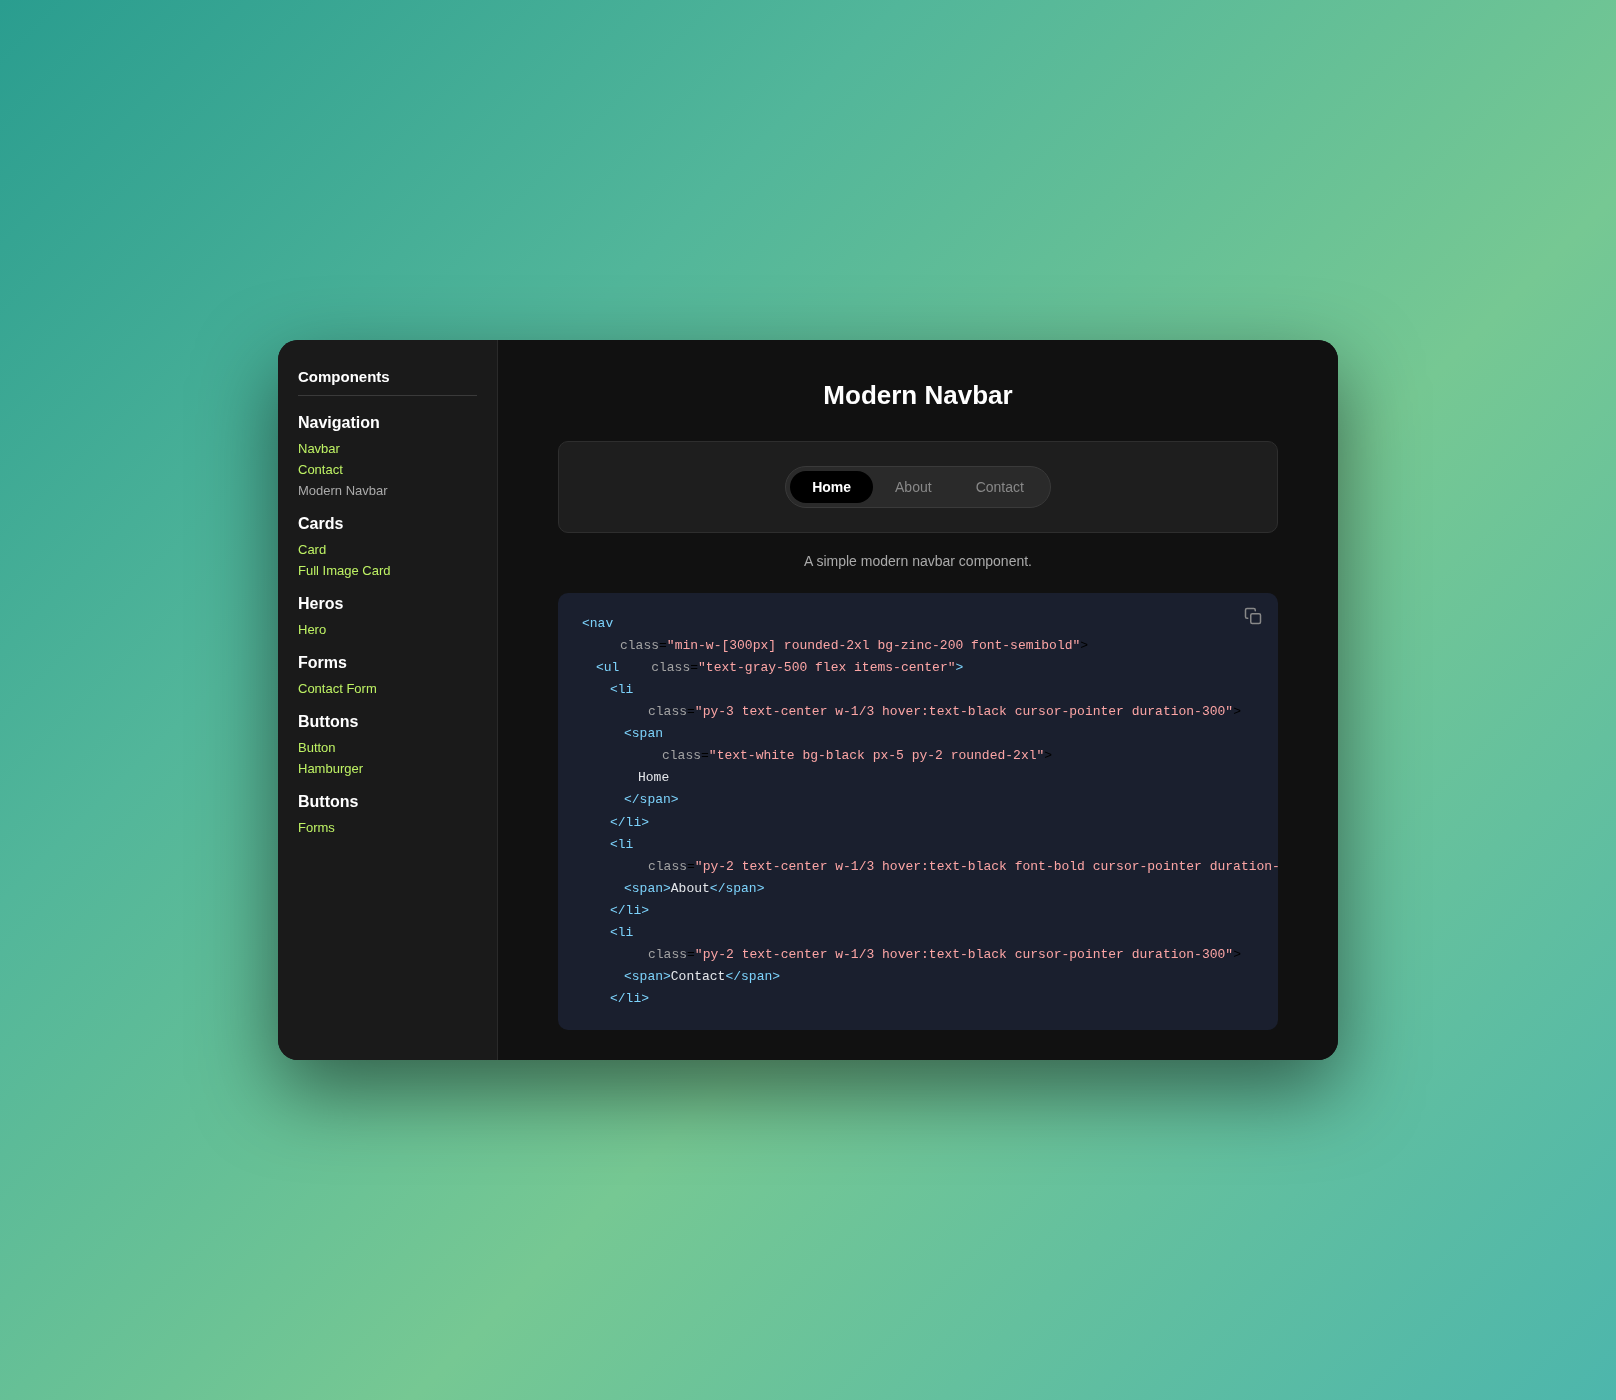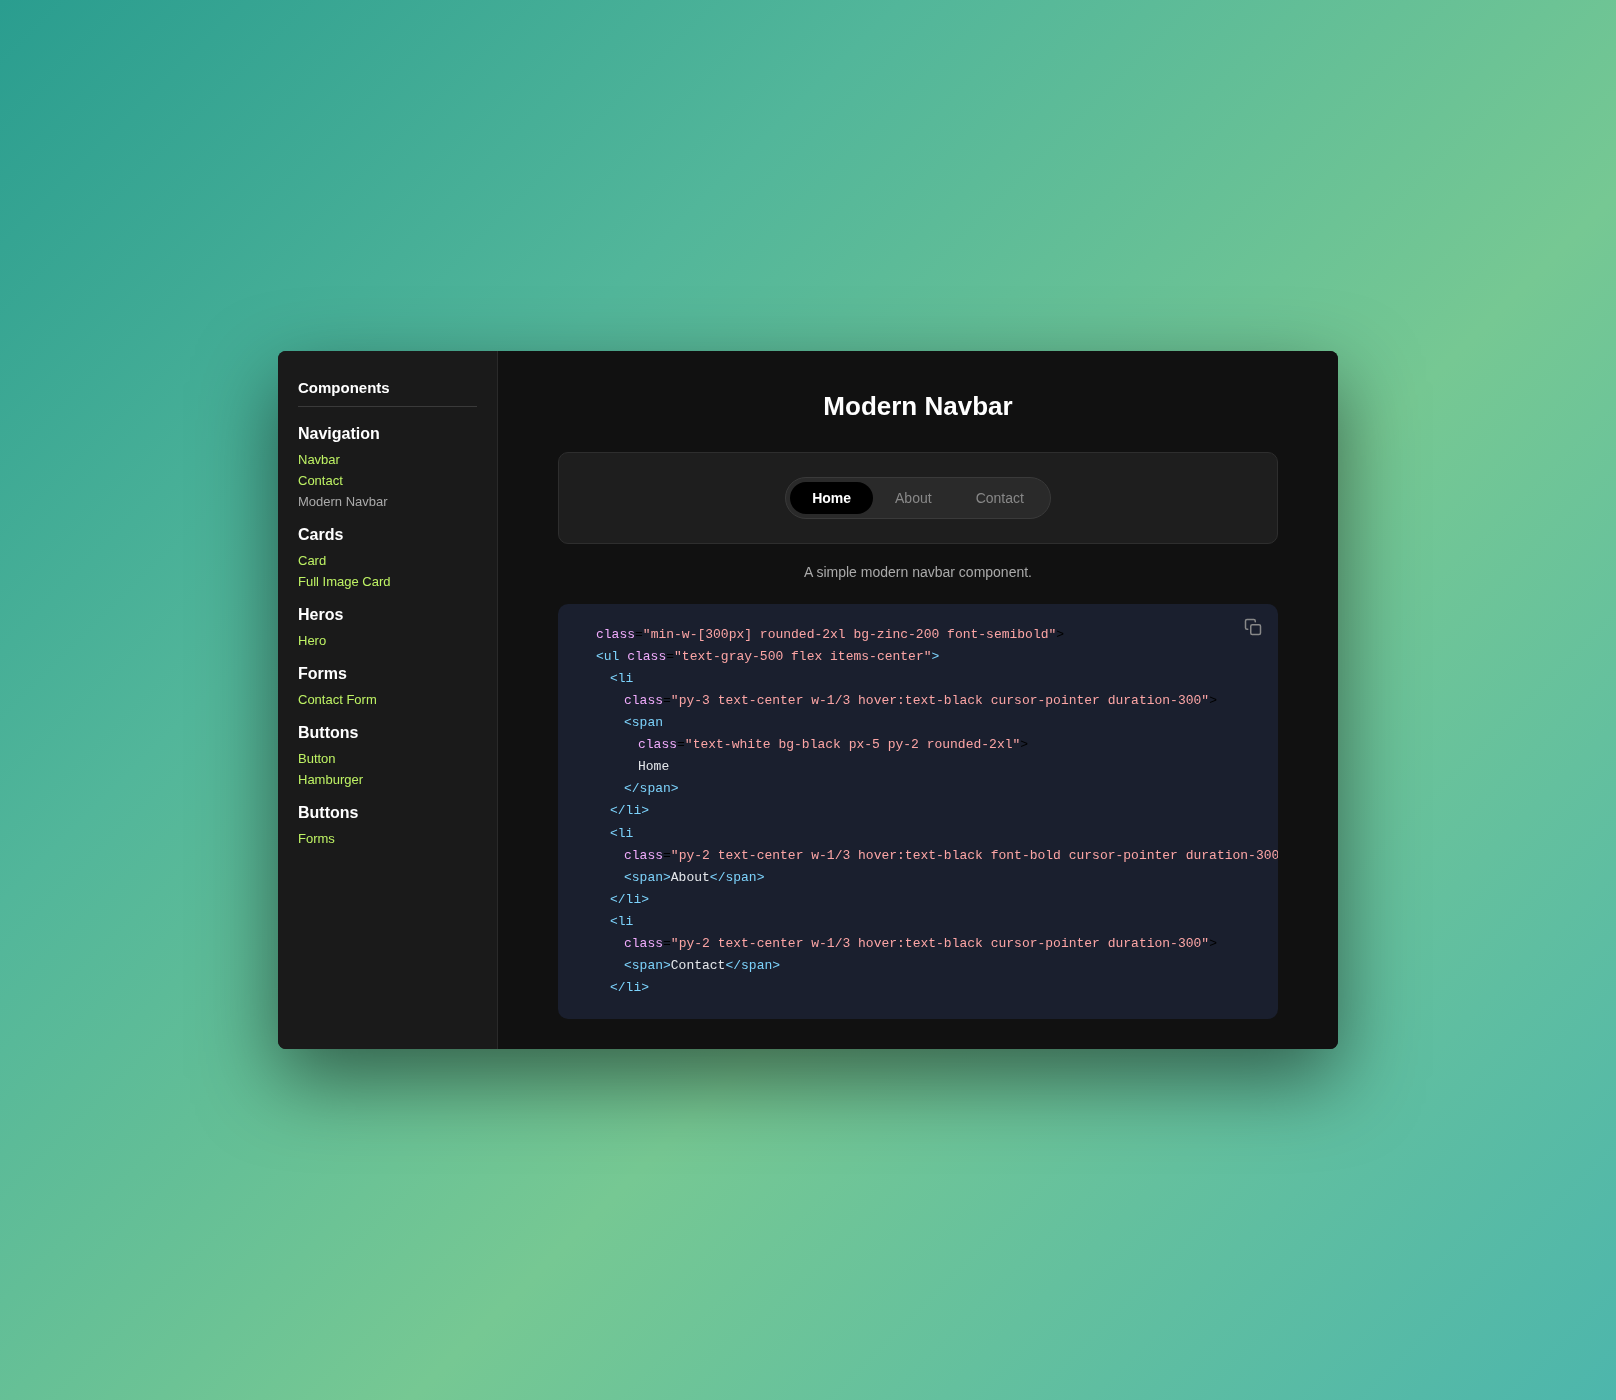--- a/index.html
+++ b/index.html
@@ -9,21 +9,21 @@
       background: linear-gradient(135deg, #2a9d8f 0%, #52b69a 30%, #76c893 60%, #4db6ac 100%);
       display: flex;
       align-items: center;
       justify-content: center;
       font-family: -apple-system, BlinkMacSystemFont, 'Segoe UI', sans-serif;
     }
     .window {
       width: 1060px;
       min-height: 640px;
       background: #1a1a1a;
-      border-radius: 8px;
+      border-radius: 20px;
       display: flex;
       overflow: hidden;
       box-shadow: 0 30px 80px rgba(0,0,0,0.5);
     }
     
     .sidebar {
       width: 220px;
       min-width: 220px;
       background: #1a1a1a;
       padding: 28px 20px;
@@ -138,21 +138,21 @@
       border: none;
       cursor: pointer;
       color: #666;
       font-size: 16px;
     }
     .code-line {
       display: block;
       white-space: pre;
     }
     .c-tag { color: #7dd3fc; }
-    .c-attr { color: #f0abfc; }
+    .c-attr { color: #a3a3a3; margin-left: 24px; }
     .c-val { color: #fca5a5; }
     .c-text { color: #e5e7eb; }
     .c-indent-1 { padding-left: 14px; }
     .c-indent-2 { padding-left: 28px; }
     .c-indent-3 { padding-left: 42px; }
     .c-indent-4 { padding-left: 56px; }
 
     
     .main::-webkit-scrollbar { width: 6px; }
     .main::-webkit-scrollbar-track { background: #111; }
@@ -205,20 +205,21 @@
       <p class="nav-description">A simple modern navbar component.</p>
 
       <div class="code-block">
         <button class="code-copy-btn" title="Copy code">
           <svg width="18" height="18" viewBox="0 0 24 24" fill="none" stroke="#888" stroke-width="2" stroke-linecap="round" stroke-linejoin="round">
             <rect x="9" y="9" width="13" height="13" rx="2" ry="2"></rect>
             <path d="M5 15H4a2 2 0 0 1-2-2V4a2 2 0 0 1 2-2h9a2 2 0 0 1 2 2v1"></path>
           </svg>
         </button>
 
+        <span class="code-line"><span class="c-tag">&lt;nav</span></span>
         <span class="code-line c-indent-1"><span class="c-attr">class</span>=<span class="c-val">"min-w-[300px] rounded-2xl bg-zinc-200 font-semibold"</span>&gt;</span>
         <span class="code-line c-indent-1"><span class="c-tag">&lt;ul </span><span class="c-attr">class</span>=<span class="c-val">"text-gray-500 flex items-center"</span><span class="c-tag">&gt;</span></span>
         <span class="code-line c-indent-2"><span class="c-tag">&lt;li</span></span>
         <span class="code-line c-indent-3"><span class="c-attr">class</span>=<span class="c-val">"py-3 text-center w-1/3 hover:text-black cursor-pointer duration-300"</span>&gt;</span>
         <span class="code-line c-indent-3"><span class="c-tag">&lt;span</span></span>
         <span class="code-line c-indent-4"><span class="c-attr">class</span>=<span class="c-val">"text-white bg-black px-5 py-2 rounded-2xl"</span>&gt;</span>
         <span class="code-line c-indent-4"><span class="c-text">Home</span></span>
         <span class="code-line c-indent-3"><span class="c-tag">&lt;/span&gt;</span></span>
         <span class="code-line c-indent-2"><span class="c-tag">&lt;/li&gt;</span></span>
         <span class="code-line c-indent-2"><span class="c-tag">&lt;li</span></span>

